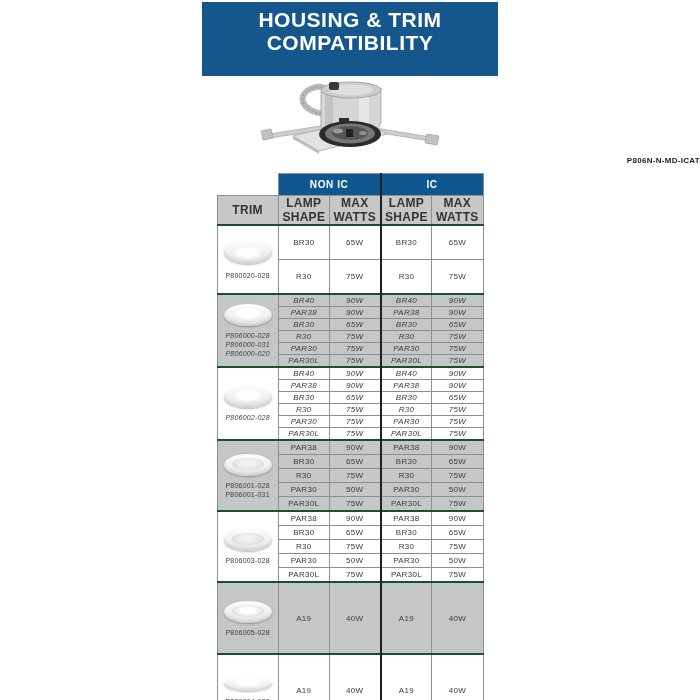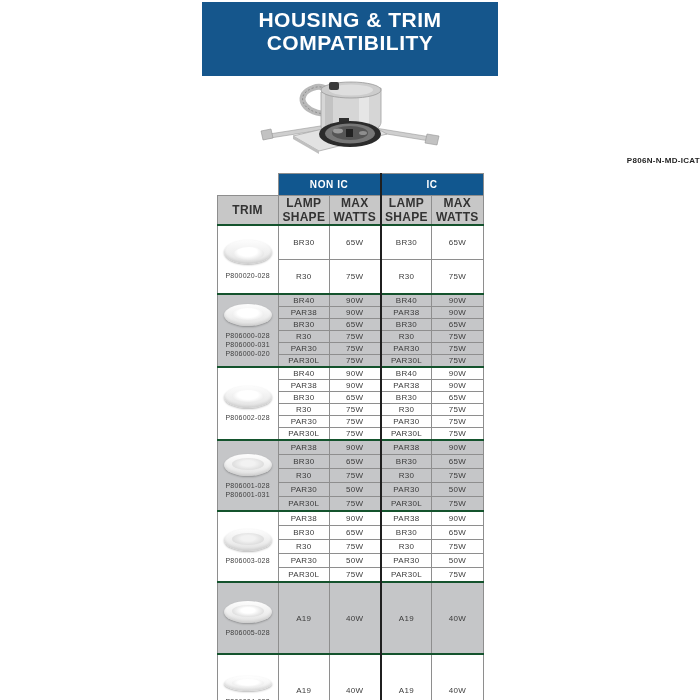--- a/index.html
+++ b/index.html
@@ -25,21 +25,21 @@
            letter-spacing:.6px;height:21px;}
   th.colhead{background:var(--header-gray,#C7C7C7);color:#333;font-size:12px;font-weight:bold;
              letter-spacing:.3px;height:22px;}
   td.cell{font-size:8px;color:var(--text-dark,#3B3B3B);letter-spacing:.3px;}
   .group-div{border-left:2px solid var(--divider-dark,#1F1F1F);}
   tbody{border-top:2px solid #14532d;}
   tbody.shaded td{background:var(--shaded-gray,#C5C6C8);}
   tbody.rows-1 td{height:70px;}
   tbody.rows-2 td{height:33px;}
   tbody.rows-5 td{height:13px;}
-  tbody.rows-6 td{height:11px;}
+  tbody.rows-6 td{height:11px;font-style:italic;}
   td.trim-cell{background:#fff;}
   tbody.shaded td.trim-cell{background:var(--shaded-gray,#C5C6C8);}
   .code{font-size:7px;color:#3f3f3f;letter-spacing:.2px;line-height:9px;}
 
   
   .trim{position:relative;width:50px;height:24px;margin:0 auto 4px;}
   .trim .outer{position:absolute;left:1px;top:1px;width:48px;height:22px;border-radius:50%;
                background:linear-gradient(#fdfdfd,#e3e3e3);
                box-shadow:0 1px 2px rgba(0,0,0,.28), inset 0 -2px 3px rgba(0,0,0,.10);}
   .trim .inner{position:absolute;left:9px;top:5px;width:32px;height:12px;border-radius:50%;

